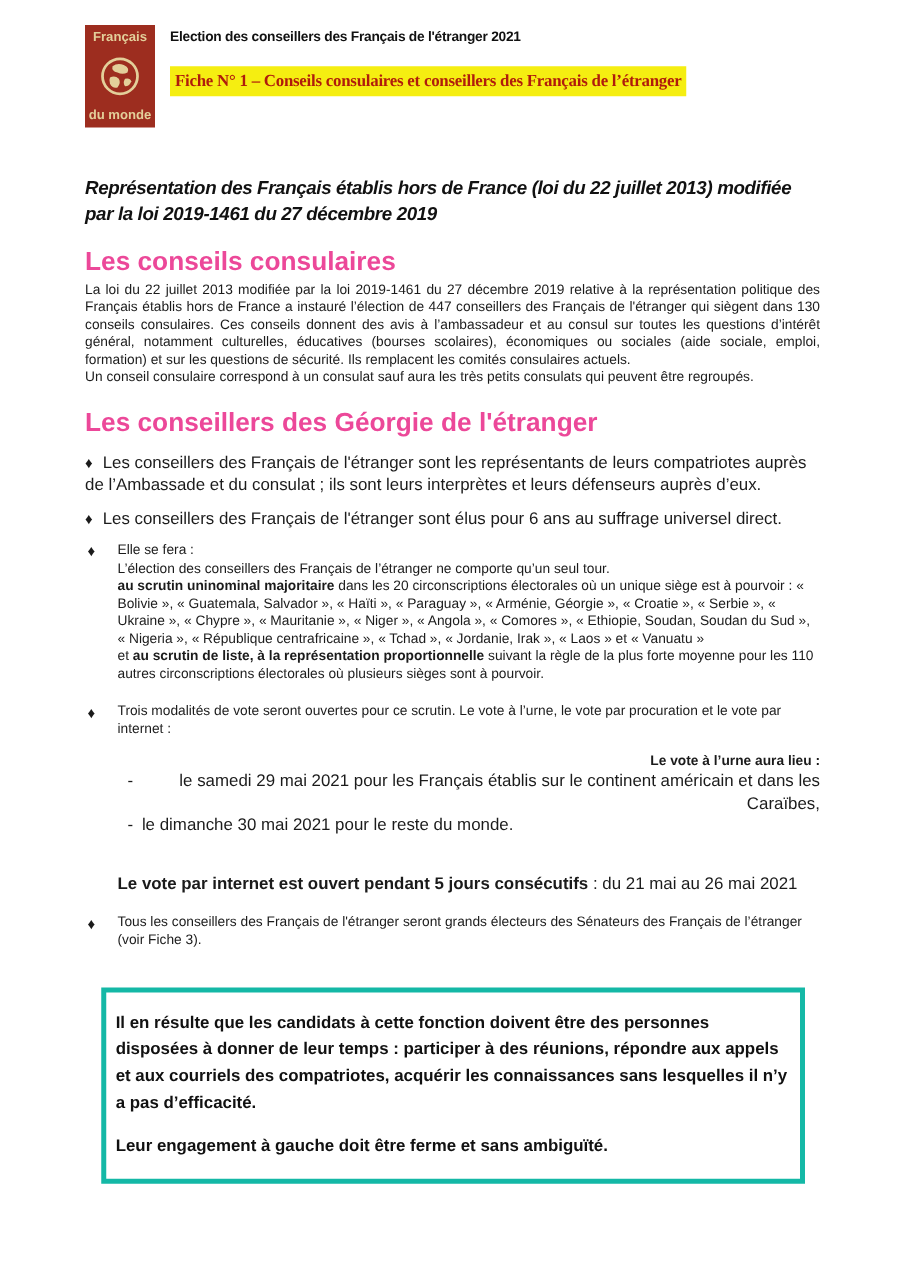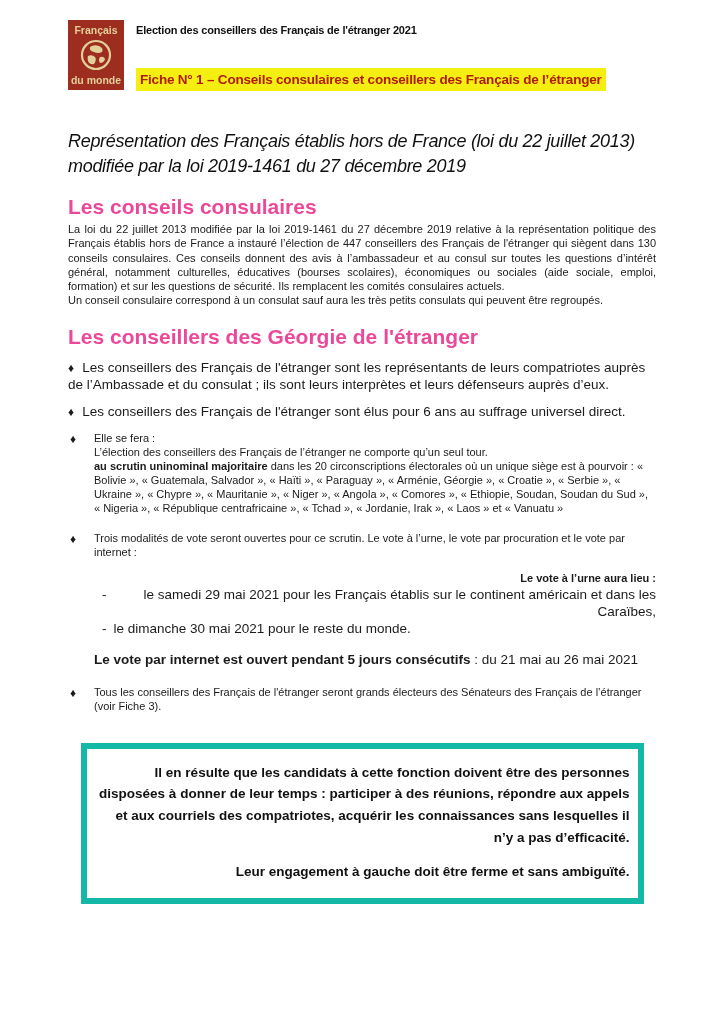--- a/index.html
+++ b/index.html
@@ -5,51 +5,51 @@
   html,body{margin:0;padding:0;background:#ffffff;}
   .page{
     width:724px;height:1024px;overflow:hidden;box-sizing:border-box;
     background:#ffffff;color:#1b1b1b;
     font-family:"Liberation Sans",sans-serif;
     padding:20px 68px 0 68px;position:relative;
   }
   
   .header{display:flex;gap:12px;align-items:flex-start;}
   .logo{
-    width:56px;height:70px;background:#9d2d1f;color:#e3cf9a;flex:0 0 auto;
+    width:56px;height:82px;background:#9d2d1f;color:#e3cf9a;flex:0 0 auto;
     display:flex;flex-direction:column;align-items:center;justify-content:space-between;
     box-sizing:border-box;padding:4px 2px;font-size:10.5px;font-weight:bold;text-align:right;
   }
   .logo .globe{width:32px;height:32px;}
   .header-text{flex:1;padding-top:4px;}
   .doc-title{font-weight:bold;font-size:11px;color:#111;letter-spacing:-0.2px;}
   .fiche{
-    margin-top:32px;display:inline-block;background:#f5ee11;color:#b01c0c;
-    font-weight:bold;font-size:13.5px;letter-spacing:-0.2px;padding:4px 4px;
+    margin-top:17px;display:inline-block;background:#f5ee11;color:#b01c0c;
+    font-weight:bold;font-size:13.5px;letter-spacing:-0.2px;padding:4px 4px;font-family:Liberation Serif, serif;
   }
   
   .law-heading{
-    margin:38px 0 0 0;font-weight:normal;font-style:italic;
-    font-size:18px;letter-spacing:-0.3px;line-height:1.4;color:#111;
+    margin:38px 0 0 0;font-weight:bold;font-style:italic;
+    font-size:15px;letter-spacing:-0.3px;line-height:1.4;color:#111;
   }
   .sec-heading{font-weight:bold;font-size:21px;margin:16px 0 3px 0;color:#ec4899;}
   .body-p{font-size:11px;line-height:1.28;margin:0;}
   .just{text-align:justify;}
   .bold{font-weight:bold;}
   
   .bullet-inline{font-size:13.5px;line-height:1.28;margin:10px 0 0 0;}
   .bullet-inline .bm{margin-right:8px;font-size:12px;}
   .bullet-hang{position:relative;padding-left:26px;font-size:13.5px;line-height:1.28;margin:10px 0 0 0;}
   .bullet-hang > .bm{position:absolute;left:2px;top:1px;font-size:12px;}
-  .sub-block{padding-left:26px;font-size:13.5px;line-height:1.28;margin:0;} .mt12{margin-top:12px;text-align:right;} .mt14{margin-top:14px;} .mt16{margin-top:16px;}
+  .sub-block{padding-left:26px;font-size:13.5px;line-height:1.28;margin:0;} .mt12{margin-top:12px;text-align:right;} .mt14{margin-top:30px;} .mt16{margin-top:16px;}
   .dash-item{display:flex;gap:7px;padding-left:8px;}
   
   .note-box{
-    margin:30px auto 0 auto;width:563px;box-sizing:border-box;border:6px solid #14b8a6;
-    padding:13px 8px 15px 8px;text-align:right;font-weight:bold;
+    margin:30px auto 0 auto;width:563px;box-sizing:border-box;border:4px solid #14b8a6;
+    padding:13px 8px 15px 8px;text-align:left;font-weight:bold;
     font-size:13.5px;line-height:1.6;color:#111;
   }
   .note-box p{margin:0;}
   .note-box p + p{margin-top:13px;}
 </style>
 </head>
 <body>
 
 <div class="page">
 
@@ -80,20 +80,21 @@
 
   <p class="bullet-inline"><span class="bm">♦</span><span>Les conseillers des Français de l'étranger sont les représentants de leurs compatriotes auprès de l’Ambassade et du consulat ; ils sont leurs interprètes et leurs défenseurs auprès d’eux.</span></p>
 
   <p class="bullet-inline"><span class="bm">♦</span><span>Les conseillers des Français de l'étranger sont élus pour 6 ans au suffrage universel direct.</span></p>
 
   <div class="bullet-hang">
     <span class="bm">♦</span>
     <p class="body-p">Elle se fera :</p>
     <p class="body-p">L’élection des conseillers des Français de l’étranger ne comporte qu’un seul tour.</p>
     <p class="body-p"><span class="bold">au scrutin uninominal majoritaire</span><span> dans les 20 circonscriptions électorales où un unique siège est à pourvoir : « Bolivie », « Guatemala, Salvador », « Haïti », « Paraguay », « Arménie, Géorgie », « Croatie », « Serbie », « Ukraine », « Chypre », « Mauritanie », « Niger », « Angola », « Comores », « Ethiopie, Soudan, Soudan du Sud », « Nigeria », « République centrafricaine », « Tchad », « Jordanie, Irak », « Laos » et « Vanuatu »</span></p>
+    <p class="body-p"><span>et </span><span class="bold">au scrutin de liste, à la représentation proportionnelle</span><span> suivant la règle de la plus forte moyenne pour les 110 autres circonscriptions électorales où plusieurs sièges sont à pourvoir.</span></p>
   </div>
 
   <div class="bullet-hang mt16">
     <span class="bm">♦</span>
     <p class="body-p">Trois modalités de vote seront ouvertes pour ce scrutin. Le vote à l’urne, le vote par procuration et le vote par internet :</p>
   </div>
 
   <div class="sub-block mt12">
     <p class="body-p bold">Le vote à l’urne aura lieu :</p>
     <div class="dash-item">

